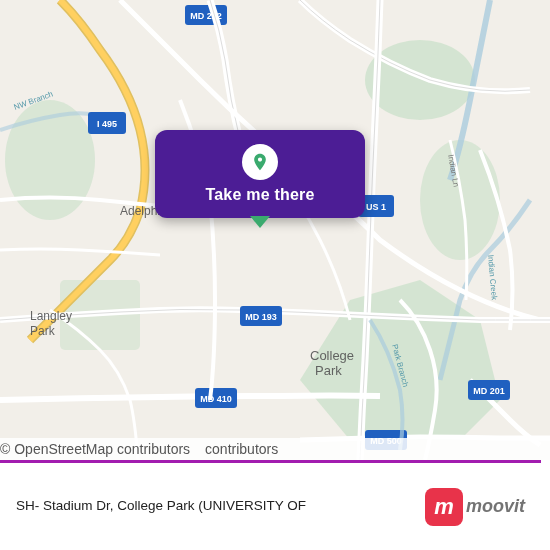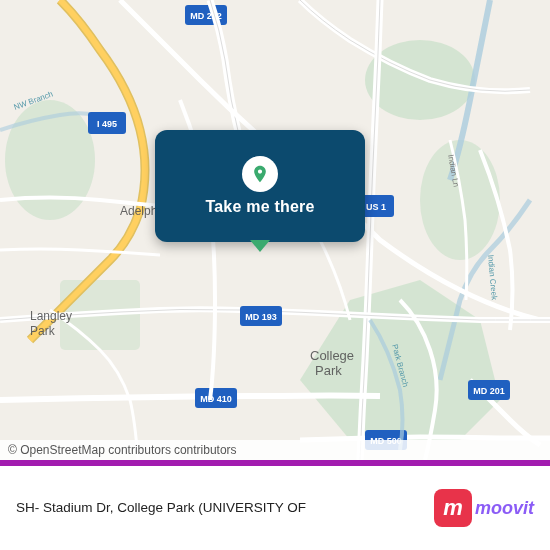--- a/index.html
+++ b/index.html
@@ -32,23 +32,23 @@
       inset: 0;
       width: 100%;
       height: 100%;
     }
 
     
     .popup-button {
       position: absolute;
       top: 130px;
       left: 155px;
-      background: #0c4a6e;
+      background: #4c1d95;
       border-radius: 12px;
-      padding: 12px;
+      padding: 0;
       width: 210px;
       display: flex;
       flex-direction: column;
       align-items: center;
       box-shadow: 0 4px 12px rgba(0,0,0,0.3);
       cursor: pointer;
       border: none;
       outline: none;
     }
 
@@ -90,37 +90,37 @@
       letter-spacing: 0.2px;
     }
 
     
     .attribution {
       position: absolute;
       bottom: 0;
       left: 0;
       right: 0;
       background: rgba(255,255,255,0.85);
-      padding: 3px 8px;
-      font-size: 12px;
+      padding: 3px 0;
+      font-size: 14px;
       color: #555;
       display: flex;
       align-items: center;
-      gap: 3px;
+      gap: 15px;
     }
 
     
     #info-panel {
       position: absolute;
       bottom: 0;
       left: 0;
-      right: 0;
+      right: 9px;
       height: 90px;
       background: white;
-      border-top: 6px solid #a21caf;
+      border-top: 3px solid #a21caf;
       display: flex;
       align-items: center;
       padding: 12px 16px;
       gap: 12px;
     }
 
     .info-text {
       flex: 1;
     }
 
@@ -148,21 +148,21 @@
       justify-content: center;
       color: white;
       font-size: 22px;
       font-weight: 900;
       font-style: italic;
     }
 
     .moovit-text {
       font-size: 18px;
       font-weight: 700;
-      color: #8b5cf6;
+      color: #737373;
       font-style: italic;
     }
   </style>
 </head>
 <body>
 
 <div id="map-container">
   <div class="map-bg"></div>
 
   <svg class="map-svg" viewBox="0 0 550 460" xmlns="http://www.w3.org/2000/svg">

